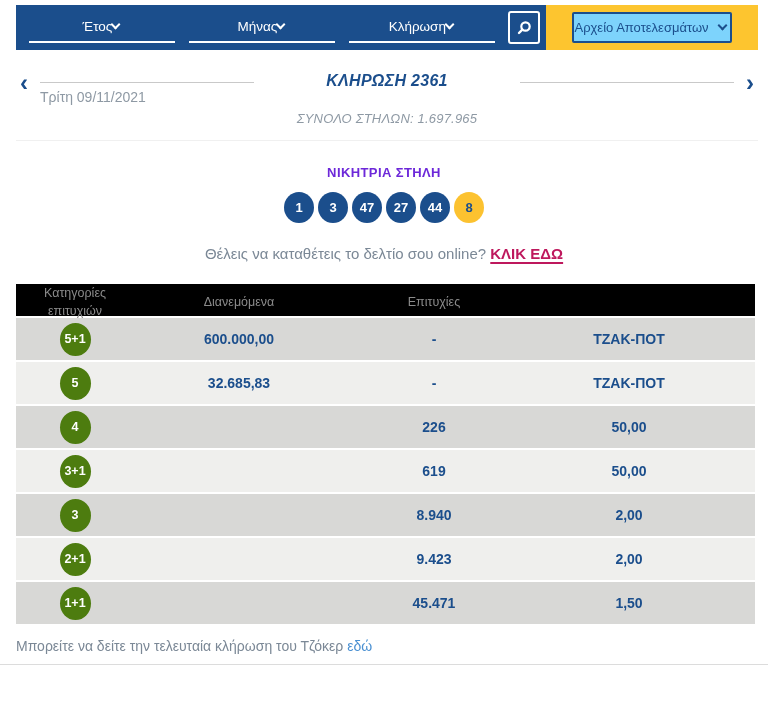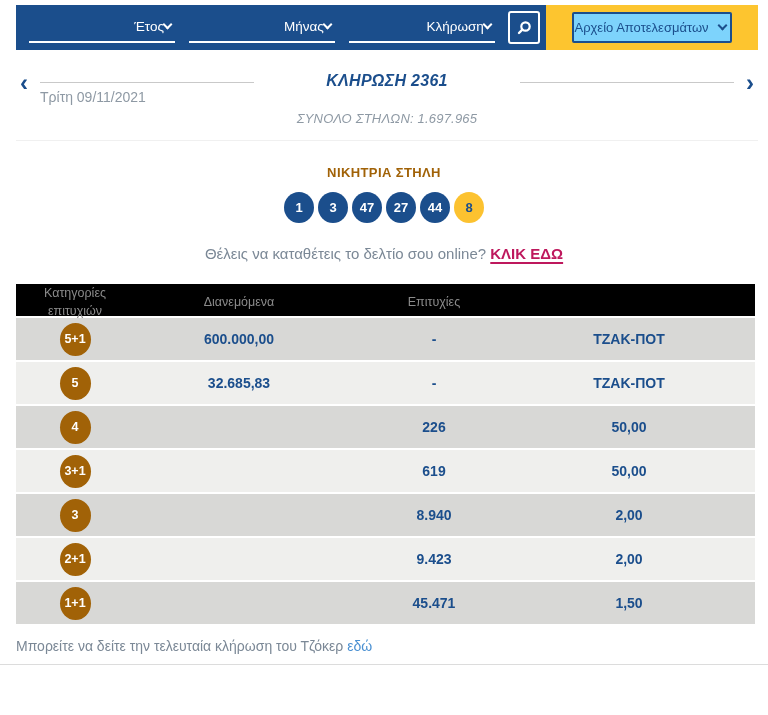--- a/index.html
+++ b/index.html
@@ -3,21 +3,21 @@
 <meta charset="utf-8">
 <style>
   * { margin:0; padding:0; box-sizing:border-box; }
   html,body { width:768px; height:715px; background:#fff; overflow:hidden;
     font-family:"Liberation Sans", sans-serif; }
 
   
   .topbar { display:flex; margin:5px 10px 0 16px; height:45px; }
   .filters { background:#1b4e8c; display:flex; align-items:center; width:530px; padding:0 6px; }
   .dropdown { position:relative; width:150px; margin:0 7px; height:30px; cursor:pointer;
-    border-bottom:2px solid #fff; display:flex; align-items:center; justify-content:flex-end; }
+    border-bottom:2px solid #fff; display:flex; align-items:center; justify-content:center; }
   .dropdown .lbl { color:#fff; font-size:13.5px; padding-left:2px; }
   .chev { width:7px; height:7px; border-right:2px solid #fff; border-bottom:2px solid #fff;
     transform:rotate(45deg); margin:0 4px 4px 0; }
   .search-btn { width:33px; height:33px; border:2px solid #fff; border-radius:3px;
     display:flex; align-items:center; justify-content:center; background:transparent; cursor:pointer; margin-left:6px; }
   .archive-wrap { background:#fdc52f; flex:1; display:flex; align-items:center; justify-content:center; }
   .archive-btn { background:#7dd3fc; border:2px solid #1b4e8c; border-radius:2px; height:31px;
     padding:0 0; display:flex; align-items:center; gap:10px; cursor:pointer; }
   .archive-btn span { color:#1b4e8c; font-size:13px; }
   .archive-btn .chev { border-color:#1b4e8c; }
@@ -29,42 +29,42 @@
     font-weight:bold; padding:8px 4px 0 4px; user-select:none; }
   .nav-side { flex:1; padding-top:18px; }
   .nav-line { border-top:1px solid #c9c9c9; margin:0 8px; }
   .nav-date { color:#8e99a4; font-size:14px; margin:6px 8px 0 8px; }
   .nav-center { width:250px; text-align:center;font-style:italic; }
   .nav-title { color:#1b4e8c; font-size:16px; font-weight:bold; letter-spacing:.3px; margin-top:8px; }
   .nav-sub { color:#8e99a4; font-size:13px; margin-top:21px; letter-spacing:.2px; }
 
   
   .winning { text-align:center; margin-top:24px; }
-  .win-title { color:#a16207; font-size:13px; font-weight:bold; letter-spacing:.4px; }
+  .win-title { color:#6d28d9; font-size:13px; font-weight:bold; letter-spacing:.4px; }
   .balls { display:flex; justify-content:center; gap:4px; margin-top:12px; }
   .ball { width:30px; height:31px; border-radius:50%; background:#1b4e8c; color:#fff;
     font-size:13px; font-weight:bold; display:flex; align-items:center; justify-content:center; }
   .ball.bonus { background:#fcc230; color:#1b4e8c; }
   .cta { margin-top:22px; font-size:15px; color:#7b8896; }
   .cta a { color:#be185d; font-weight:bold; text-decoration:underline; text-underline-offset:3px;
     text-decoration-thickness:2px; cursor:pointer; }
 
   
   .table { margin:22px 13px 0 16px; }
   .trow { display:grid; grid-template-columns:118px 210px 180px 210px; align-items:center;
     padding-right:21px; margin-bottom:2px; }
   .thead { background:#000000; height:32px; }
   .thead .cell { color:#8b8b8b; font-size:12.5px; text-align:center; line-height:1.45; }
   .thead .cell:first-child { max-width:92px; margin:0 auto; }
   .tbody-row { height:42px; }
   .tbody-row:nth-child(odd) { background:#d8d8d6; }
   .tbody-row:nth-child(even) { background:#efefed; }
   .cell { text-align:center; }
   .val { color:#1b4e8c; font-size:14px; font-weight:bold; }
-  .badge { width:31px; height:33px; border-radius:50%; background:#a16207; margin:0 auto;
+  .badge { width:31px; height:33px; border-radius:50%; background:#4d7c0f; margin:0 auto;
     color:#fff; font-size:12.5px; font-weight:bold; display:flex; align-items:center; justify-content:center; }
 
   
   .footer { margin:14px 16px 0 16px; color:#7b8896; font-size:14px; }
   .footer a { color:#4a90d2; cursor:pointer; text-decoration:none; }
   .page-bottom { border-top:1px solid #dcdcdc; margin-top:10px; height:12px; }
 </style>
 </head>
 <body>
 

